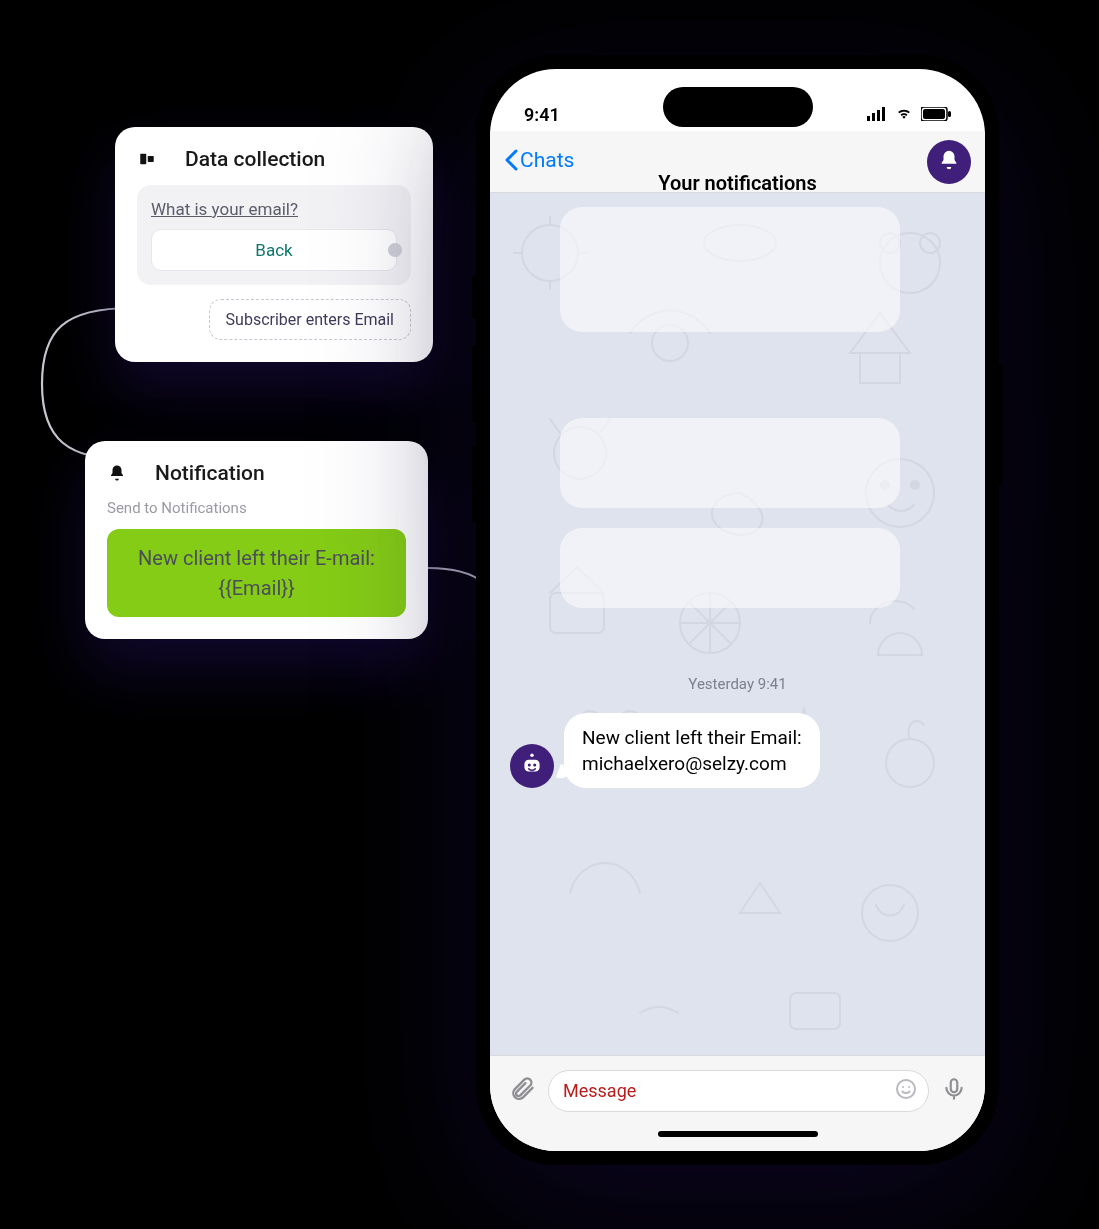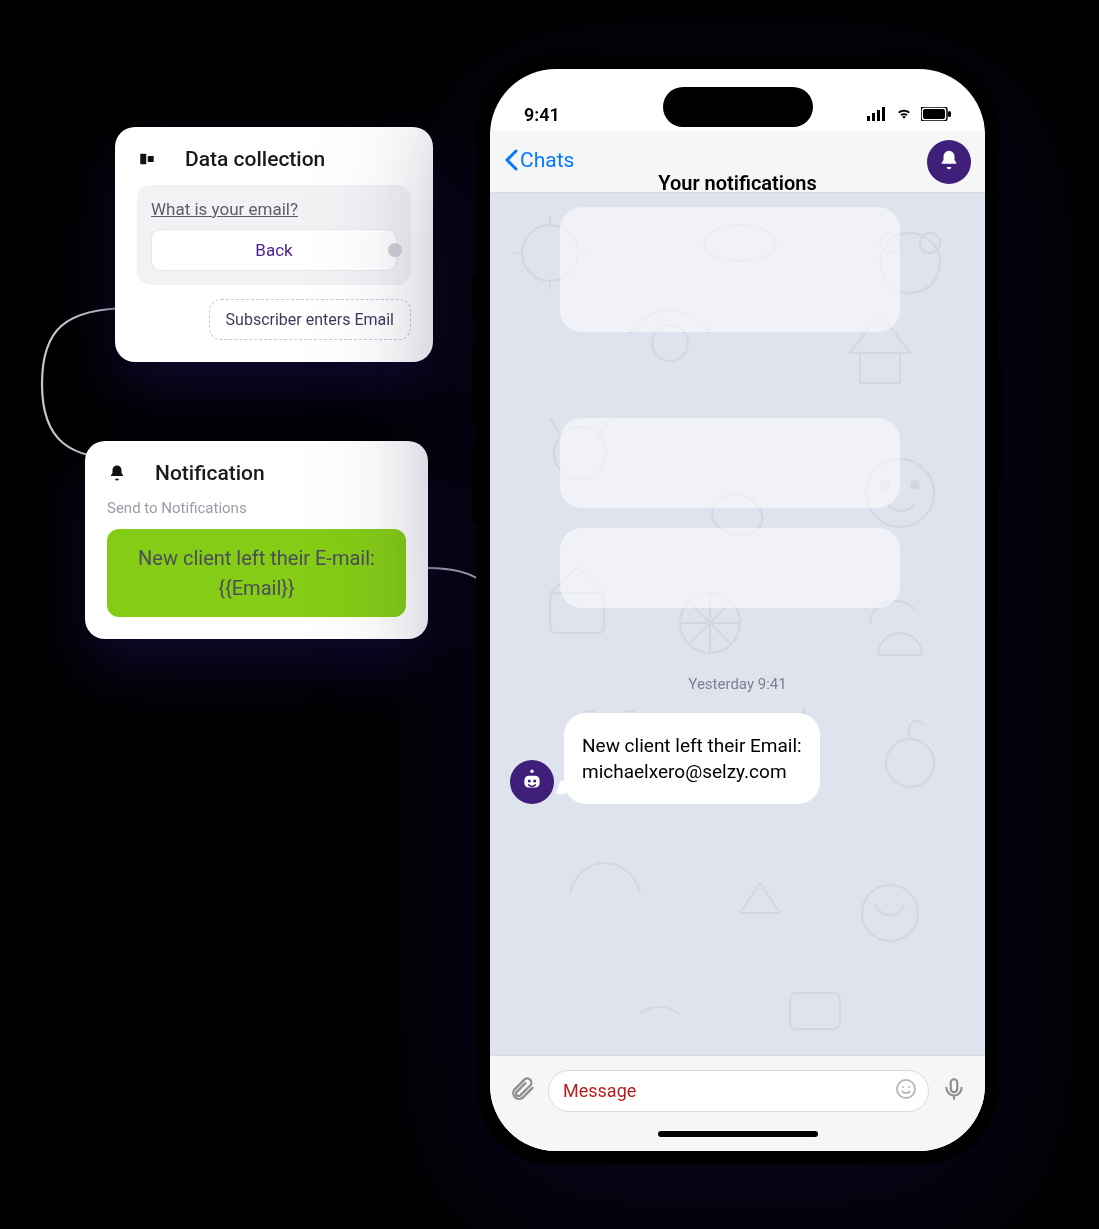--- a/index.html
+++ b/index.html
@@ -47,21 +47,21 @@
     text-decoration: underline;
   }
   .dc-back {
     background:#fff;
     border:1px solid #e6e6ec;
     border-radius: 10px;
     height: 42px;
     display:flex;
     align-items:center;
     justify-content:center;
-    color:#4c1d95;
+    color:#0f766e;
     font-size:17px;
     position:relative;
   }
   .dc-back::after{
     content:"";
     position:absolute;
     right:-6px; top:50%; transform:translateY(-50%);
     width:14px; height:14px; border-radius:50%;
     background:#cfcfd7;
   }
@@ -218,21 +218,21 @@
     position:absolute; left:20px; top:520px;
     display:flex; align-items:flex-end; gap:10px;
   }
   .bot-avatar{
     width:44px; height:44px; border-radius:50%;
     background:#3f1f7a; display:flex; align-items:center; justify-content:center;
     flex-shrink:0;
   }
   .msg-bubble{
     background:#fff; border-radius:22px;
-    padding:20px 18px;
+    padding:12px 18px;
     font-size:19px;
     line-height:1.35;
     max-width:360px;
     position:relative;
   }
   .msg-bubble::before{
     content:""; position:absolute; left:-6px; bottom:8px;
     width:14px; height:14px; background:#fff;
     border-bottom-right-radius:14px;
     transform:rotate(20deg);

